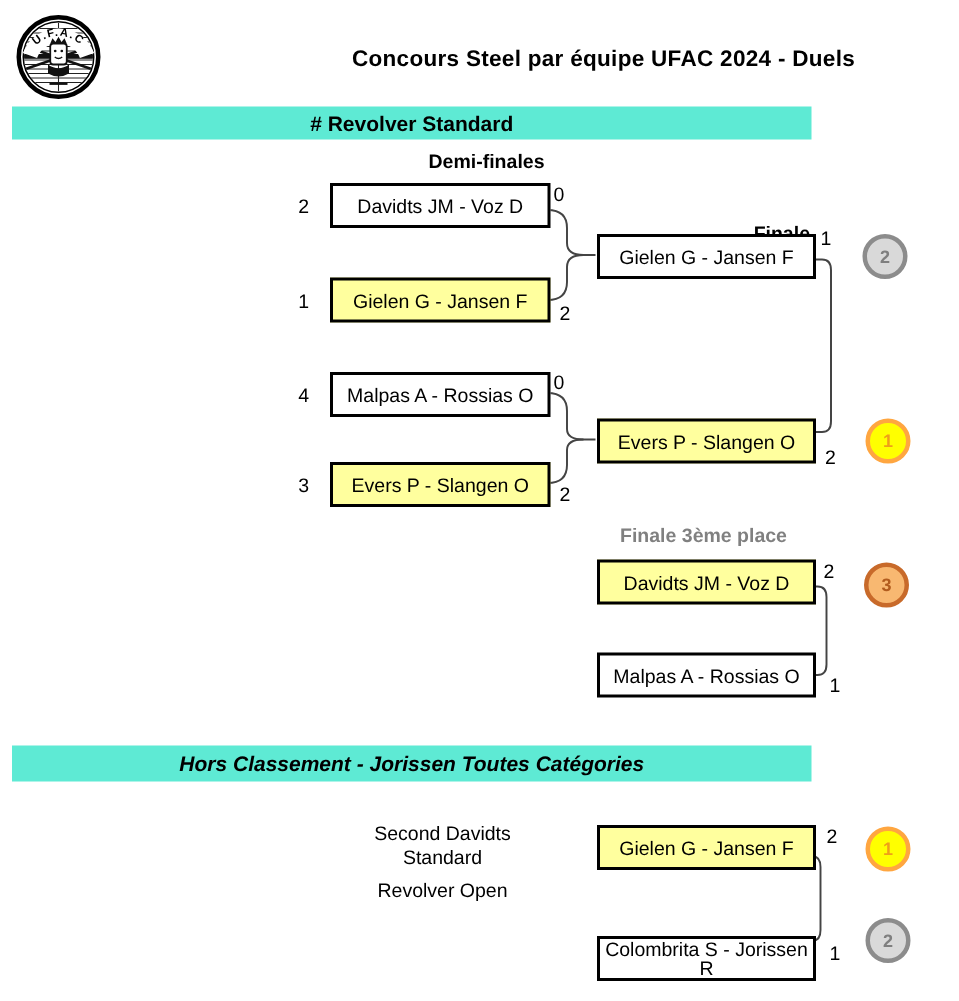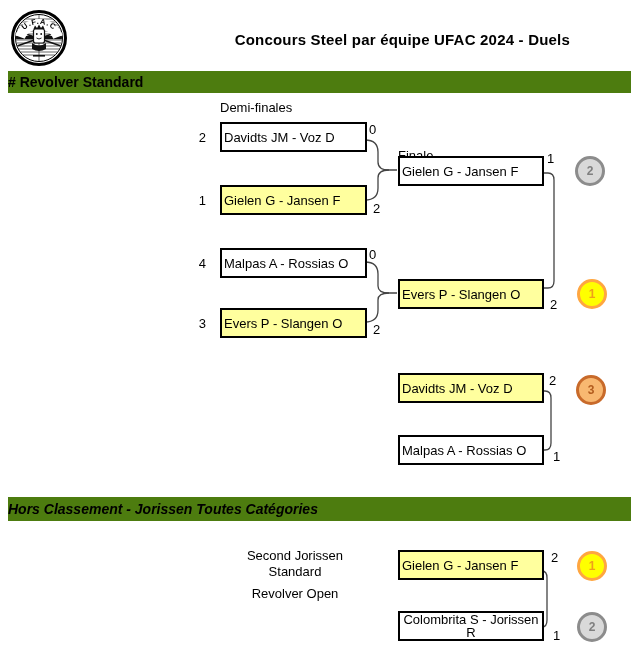--- a/index.html
+++ b/index.html
@@ -6,29 +6,29 @@
   .page {
     position:relative; width:639px; height:667px; overflow:hidden;
     background:#ffffff; font-family:"Liberation Sans", sans-serif; color:#000;
   }
   .abs { position:absolute; }
   .title {
     top:31px; left:50px; width:520px; text-align:right;
     font-size:15px; font-weight:bold; letter-spacing:0.2px;
   }
   .green-bar {
-    left:8px; width:623px; background:#4d7c0f; 
+    left:8px; width:533px; background:#5eead4; text-align:center;
     font-weight:bold; font-size:14px;
   }
   .bar1 { top:71px; height:22px; line-height:22px; }
   .bar2 { top:497px; height:24px; line-height:24px; font-style:italic; }
-  .col-header { top:100px; font-size:13px; font-weight:normal; text-align:left; }
+  .col-header { top:100px; font-size:13px; font-weight:bold; text-align:right; }
   .team-box {
     position:absolute; width:139px; height:26px; border:2px solid #000;
-    background:#ffffff; display:flex; align-items:center; justify-content:flex-start;
+    background:#ffffff; display:flex; align-items:center; justify-content:center;
     font-size:13px; line-height:13px; text-align:center; padding:0 2px; box-sizing:content-box;
   }
   .winner { background:#ffff9e; }
   .num { position:absolute; font-size:13px; }
   .seed { width:14px; text-align:right; }
   .gray-header { font-size:13px; font-weight:bold; color:#808080; text-align:center; }
   .medal {
     position:absolute; width:24px; height:24px; border-radius:50%;
     display:flex; align-items:center; justify-content:center;
     font-size:12px; font-weight:bold;
@@ -138,45 +138,46 @@
   <div class="abs num" style="left:547px; top:151px;">1</div>
   <div class="abs num" style="left:550px; top:297px;">2</div>
 
   <div class="medal silver" style="left:575px; top:156px;">
     <span>2</span>
   </div>
   <div class="medal gold" style="left:577px; top:279px;">
     <span>1</span>
   </div>
 
+  <div class="abs gray-header" style="left:398px; top:349px; width:142px;">Finale 3ème place</div>
   <div class="team-box winner" style="left:398px; top:373px; width:138px;">
     <span>Davidts JM - Voz D</span>
   </div>
   <div class="team-box" style="left:398px; top:435px; width:138px;">
     <span>Malpas A - Rossias O</span>
   </div>
   <div class="abs num" style="left:549px; top:373px;">2</div>
   <div class="abs num" style="left:553px; top:449px;">1</div>
   <div class="medal bronze" style="left:576px; top:375px;">
     <span>3</span>
   </div>
 
   <div class="abs green-bar bar2">Hors Classement  - Jorissen Toutes Catégories</div>
 
-  <div class="abs side-label" style="left:225px; top:548px; width:140px;">Second Jorissen Standard</div>
+  <div class="abs side-label" style="left:225px; top:548px; width:140px;">Second Davidts Standard</div>
   <div class="team-box winner" style="left:398px; top:550px; width:138px;">
     <span>Gielen G - Jansen F</span>
   </div>
   <div class="abs num" style="left:551px; top:550px;">2</div>
   <div class="medal gold" style="left:577px; top:551px;">
     <span>1</span>
   </div>
 
   <div class="abs side-label" style="left:225px; top:586px; width:140px;">Revolver Open</div>
-  <div class="team-box" style="left:398px; top:611px; width:138px;">
+  <div class="team-box" style="left:398px; top:624px; width:138px;">
     <span>Colombrita S - Jorissen R</span>
   </div>
   <div class="abs num" style="left:553px; top:628px;">1</div>
   <div class="medal silver" style="left:577px; top:612px;">
     <span>2</span>
   </div>
 
 </div>
 
 </body></html>

